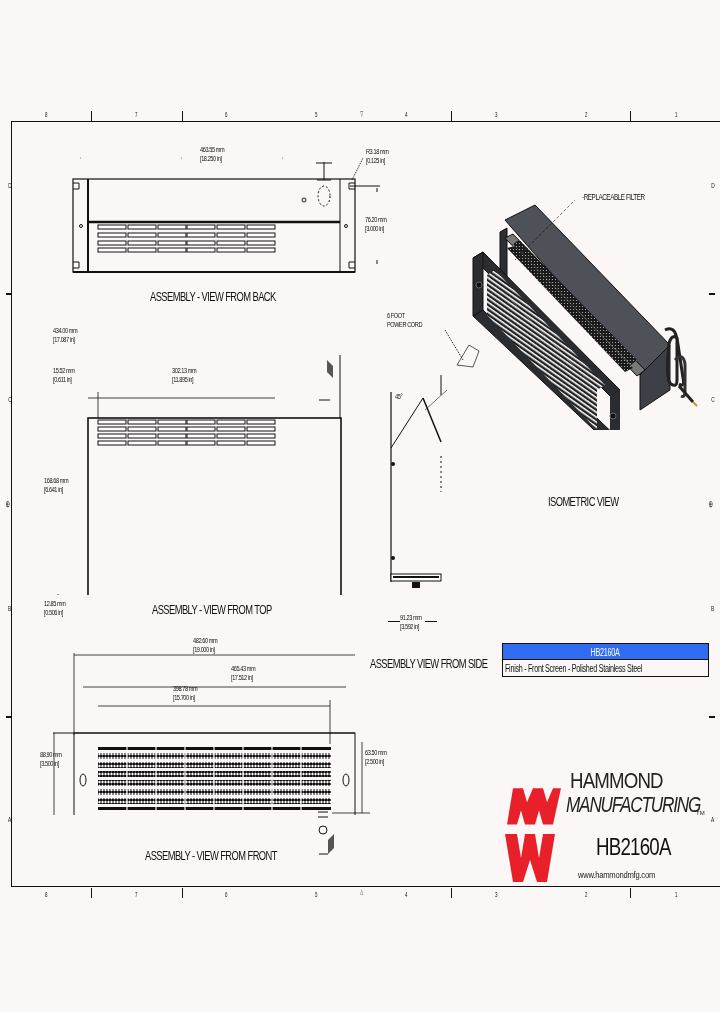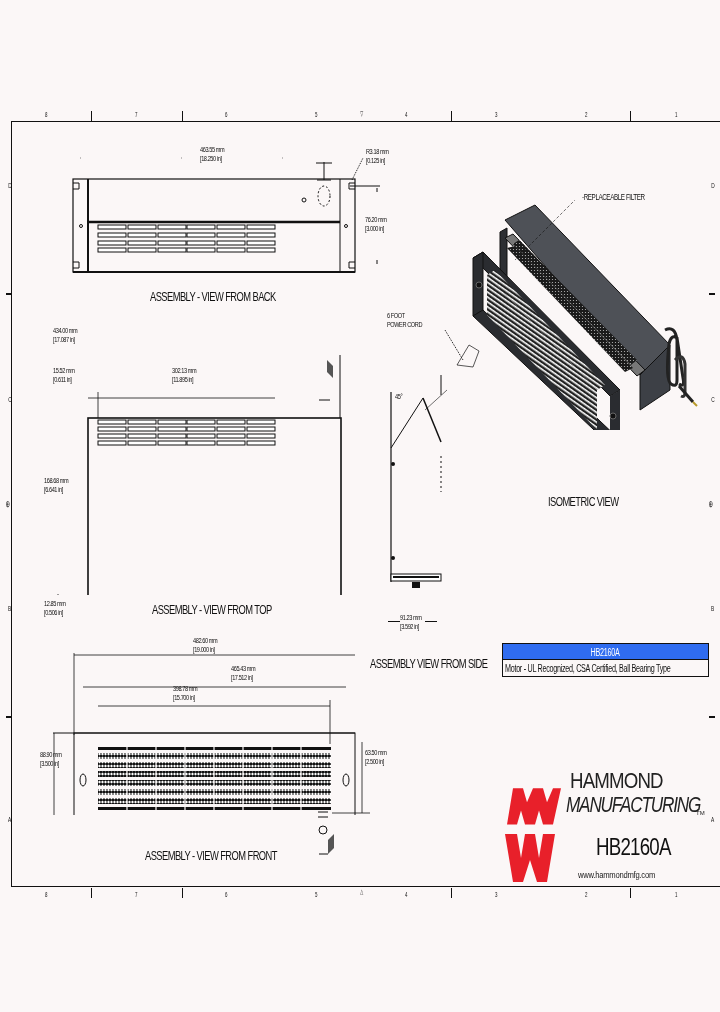--- a/index.html
+++ b/index.html
@@ -362,21 +362,21 @@
     <line x1="6" y1="7" x2="16" y2="7" stroke="#111"></line>
     <circle cx="11" cy="20" r="4" fill="none" stroke="#111"></circle>
     <path d="M16 30 l6 -6 v14 l-6 6 z" fill="#555"></path>
     <line x1="7" y1="44" x2="16" y2="44" stroke="#111"></line>
   </svg>
   <div class="caption" style="left:145px;top:848px">ASSEMBLY - VIEW FROM FRONT</div>
 </div>
 
 <div class="spec-table">
   <div class="spec-row spec-head" style="border-top:1.5px solid #111"><span class="t">HB2160A</span></div>
-  <div class="spec-row"><span class="t">Motor - UL Recognized, CSA Certified, Ball Bearing Type</span></div>
+  <div class="spec-row"><span class="t">Finish - Front Screen - Polished Stainless Steel</span></div>
 </div>
 
 <div>
   <svg class="abs" style="left:503px;top:770px" width="60" height="115">
     <polygon points="10,8 20,8 24,28 30,8 40,8 44,28 50,8 58,8 50,60 40,60 36,40 32,60 22,60 18,40 14,60 4,60" fill="#e8202a" transform="scale(1,0.7) translate(0,18)"></polygon>
     <polygon points="2,64 14,64 18,88 22,64 32,64 36,88 40,64 52,64 44,112 34,112 27,90 20,112 10,112" fill="#e8202a"></polygon>
   </svg>
   <div class="logo-text" style="left:570px;top:768px;font-size:22px;letter-spacing:-1px;transform:scaleX(0.85);transform-origin:left top">HAMMOND</div>
   <div class="logo-text" style="left:566px;top:792px;font-size:22px;font-style:italic;letter-spacing:-1.5px;transform:scaleX(0.78);transform-origin:left top">MANUFACTURING</div>
   <div class="logo-text" style="left:696px;top:810px;font-size:6px">TM</div>

